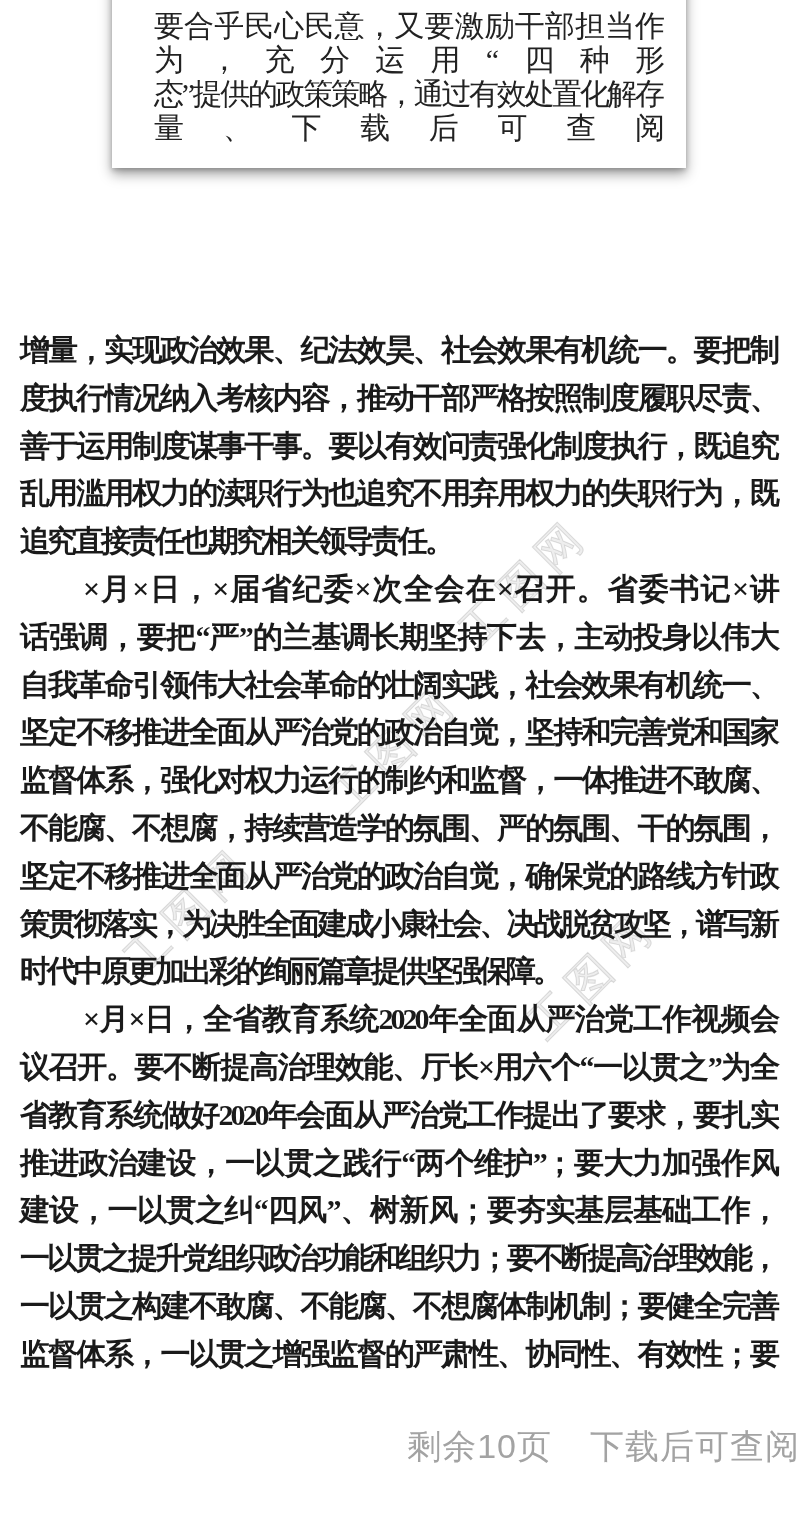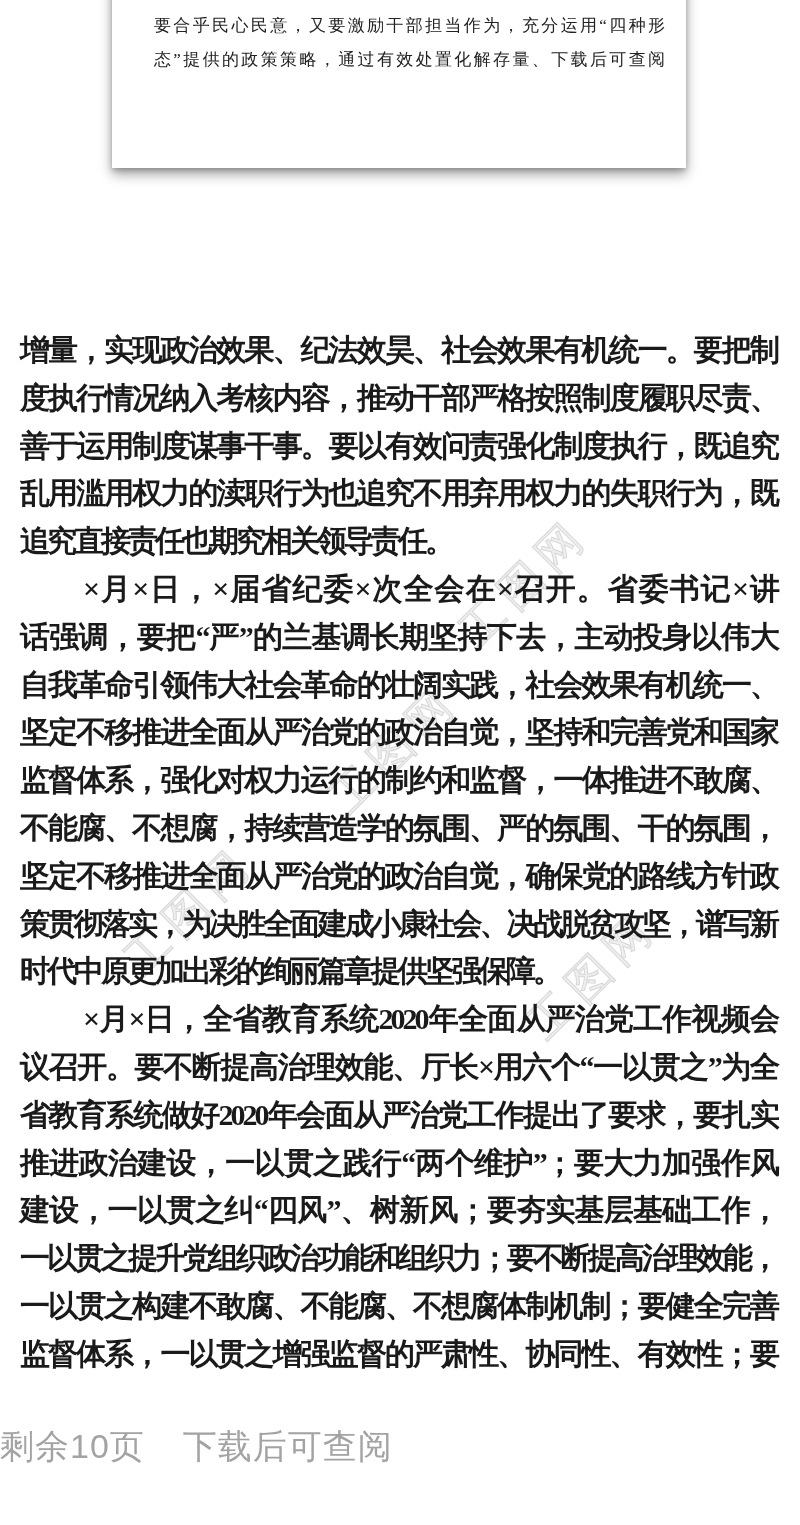--- a/index.html
+++ b/index.html
@@ -34,21 +34,21 @@
     left: 112px; top: -44px;
     width: 574px; height: 212px;
     background: #ffffff;
     box-shadow: 0 6px 12px rgba(0,0,0,0.38), 0 2px 5px rgba(0,0,0,0.20);
     z-index: 2;
   }
   .card-text {
     position: absolute;
     left: 42px; right: 24px; top: 53px;
     color: #222222;
-    font-size: 17px;
+    font-size: 30px;
     line-height: 34px;
     letter-spacing: -3px;
   }
   .card-line {
     text-align: justify;
     text-align-last: justify;
   }
 
   
   .body-text {
@@ -72,21 +72,21 @@
   .bl.indent {
     text-indent: 63px;
   }
 
   
   .footer {
     position: absolute;
     left: 0; top: 1424px;
     width: 800px;
     z-index: 1;
-    text-align: left;
+    text-align: right;
     font-family: "Liberation Sans", sans-serif;
     font-size: 34px;
     color: #a3a3a3;
     letter-spacing: 1px;
   }
   .footer .gap { display: inline-block; width: 38px; }
 </style>
 </head>
 <body>
 

